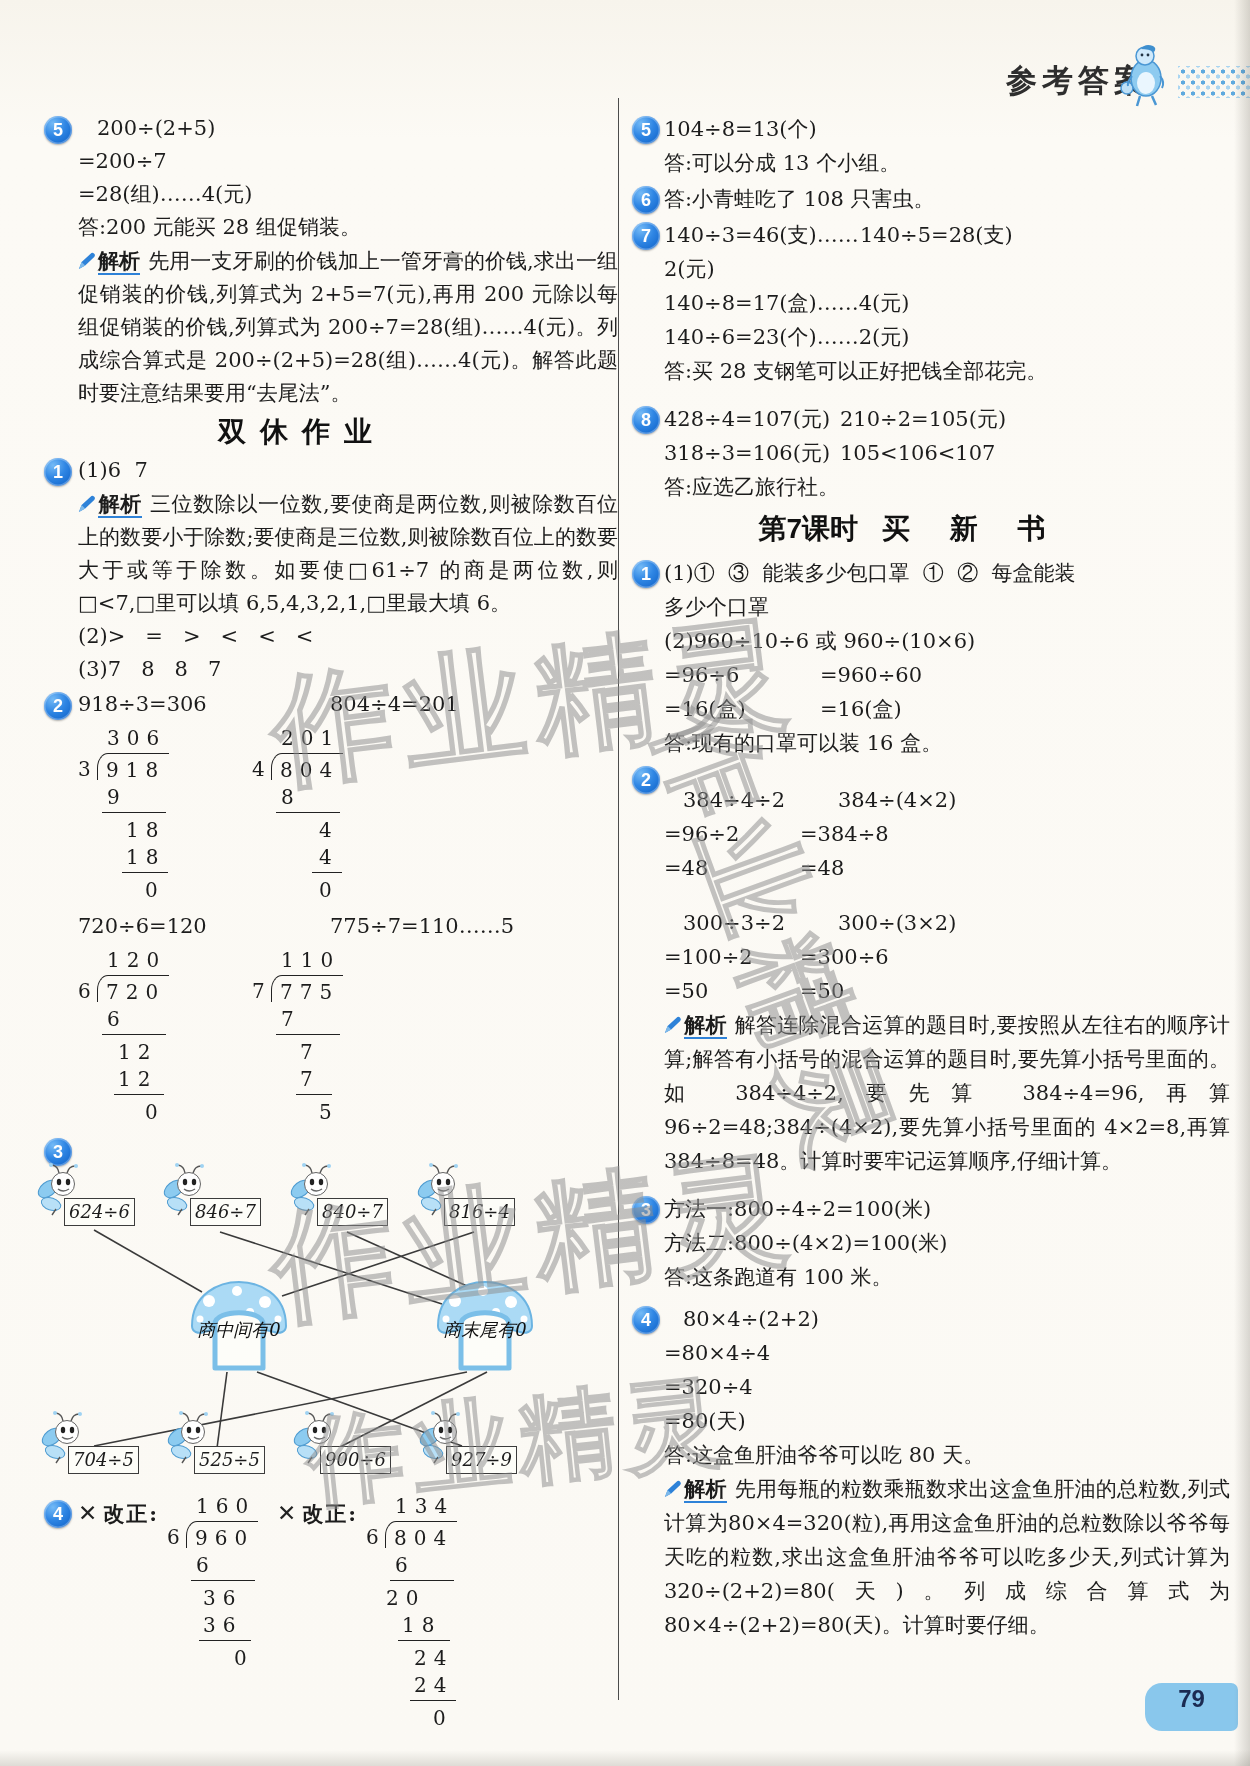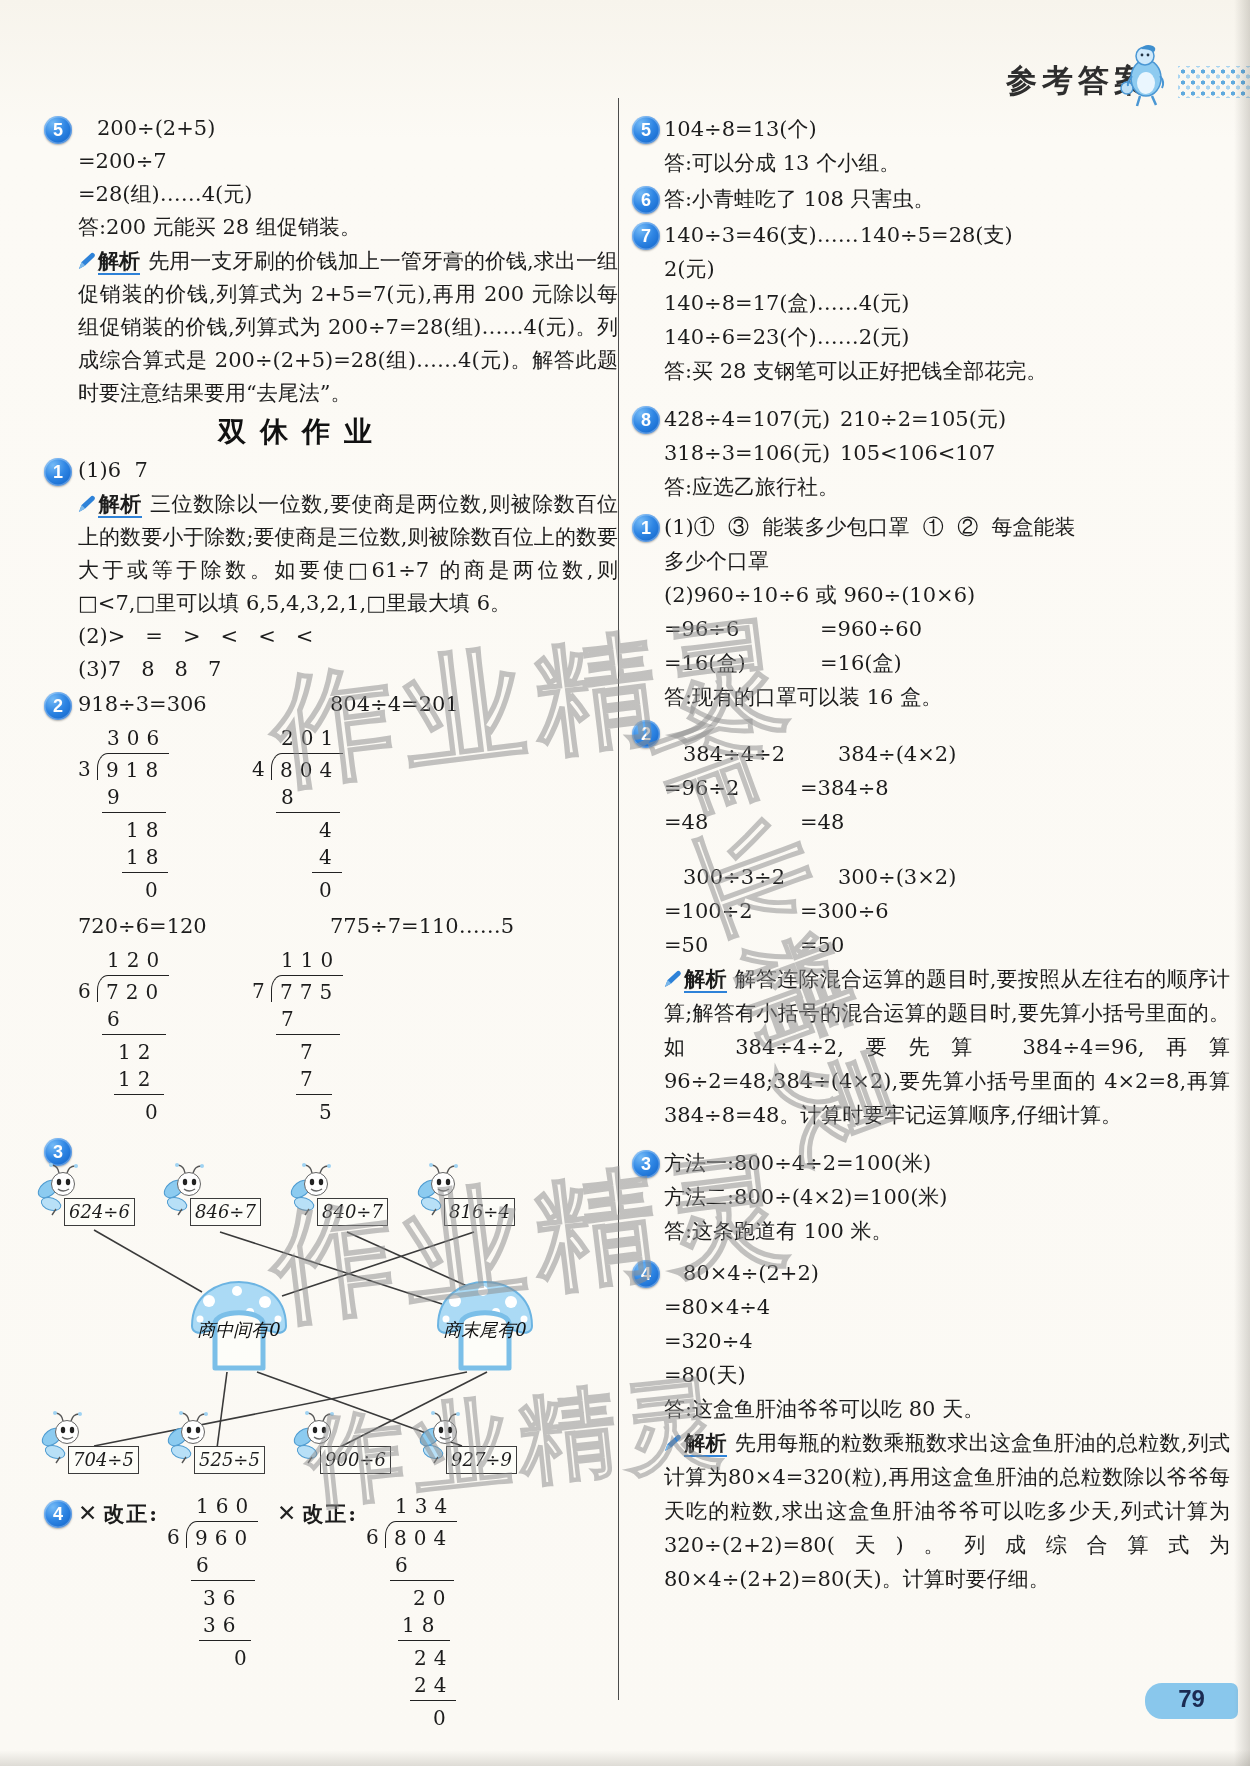--- a/index.html
+++ b/index.html
@@ -87,21 +87,21 @@
   .fixb{display:flex;align-items:flex-start;}
   .fixb .fmark{font-family:"Liberation Sans","DejaVu Sans",sans-serif;font-size:23px;line-height:30px;margin:2px 6px 0 0;color:#222;}
   .fixb .flab{font-size:21px;line-height:30px;margin:3px 8px 0 0;letter-spacing:2px;font-weight:bold;}
   .fixb + .fixb{margin-left:14px;}
 
   
   .wm{position:absolute;z-index:5;pointer-events:none;overflow:visible;}
   .wm text{font-family:"Liberation Sans","DejaVu Sans",sans-serif;font-weight:bold;
        fill:none;stroke:#8e8e8e;stroke-width:1.5px;opacity:.52;}
 
-  .badge{position:absolute;left:1145px;top:1683px;width:93px;height:36px;background:#89c7ec;
+  .badge{position:absolute;left:1145px;top:1683px;width:93px;height:48px;background:#89c7ec;
        border-radius:17px 7px 7px 17px;text-align:center;z-index:6;
        font:bold 24px/32px "Liberation Sans","DejaVu Sans",sans-serif;color:#1b2b52;}
 
   .mt14{margin-top:14px;} .mt8{margin-top:8px;} .mt6{margin-top:6px;}
 </style>
 </head>
 <body>
 
 <div class="page">
 
@@ -450,21 +450,21 @@
             <span class="fmark">✕</span>
             <span class="flab">改正:</span>
             <div class="ldiv">
               <div class="ldq">134</div>
               <div class="ldh">
                   <span class="ldd">6</span>
                   <span class="ldn">804</span>
                 </div>
               <div class="ldr" style="margin-left:29px">6</div>
               <div class="ldl" style="margin-left:24px;width:64px"></div>
-              <div class="ldr" style="margin-left:47px">20</div>
+              <div class="ldr" style="margin-left:20px">20</div>
               <div class="ldr" style="margin-left:36px">18</div>
               <div class="ldl" style="margin-left:32px;width:52px"></div>
               <div class="ldr" style="margin-left:48px">24</div>
               <div class="ldr" style="margin-left:48px">24</div>
               <div class="ldl" style="margin-left:44px;width:46px"></div>
               <div class="ldr" style="margin-left:67px">0</div>
             </div>
           </div>
         </div>
       </div>
@@ -500,20 +500,23 @@
 
     <div class="prob mt14">
       <span class="pnum">8</span>
       <div class="pbody">
         <div class="eqrow w176"><span class="c1">428÷4=107(元)</span><span>210÷2=105(元)</span></div>
         <div class="eqrow w176"><span class="c1">318÷3=106(元)</span><span>105&lt;106&lt;107</span></div>
         <div class="line">答:应选乙旅行社。</div>
       </div>
     </div>
 
+    <div class="lesson-heading">
+      <span>第7课时</span><span class="p2h">买 新 书</span>
+    </div>
 
     <div class="prob mt6">
       <span class="pnum">1</span>
       <div class="pbody">
         <div class="line">(1)①  ③  能装多少包口罩  ①  ②  每盒能装</div>
         <div class="line">多少个口罩</div>
         <div class="line">(2)960÷10÷6 或 960÷(10×6)</div>
         <div class="eqrow w156"><span class="c1">=96÷6</span><span>=960÷60</span></div>
         <div class="eqrow w156"><span class="c1">=16(盒)</span><span>=16(盒)</span></div>
         <div class="line">答:现有的口罩可以装 16 盒。</div>

